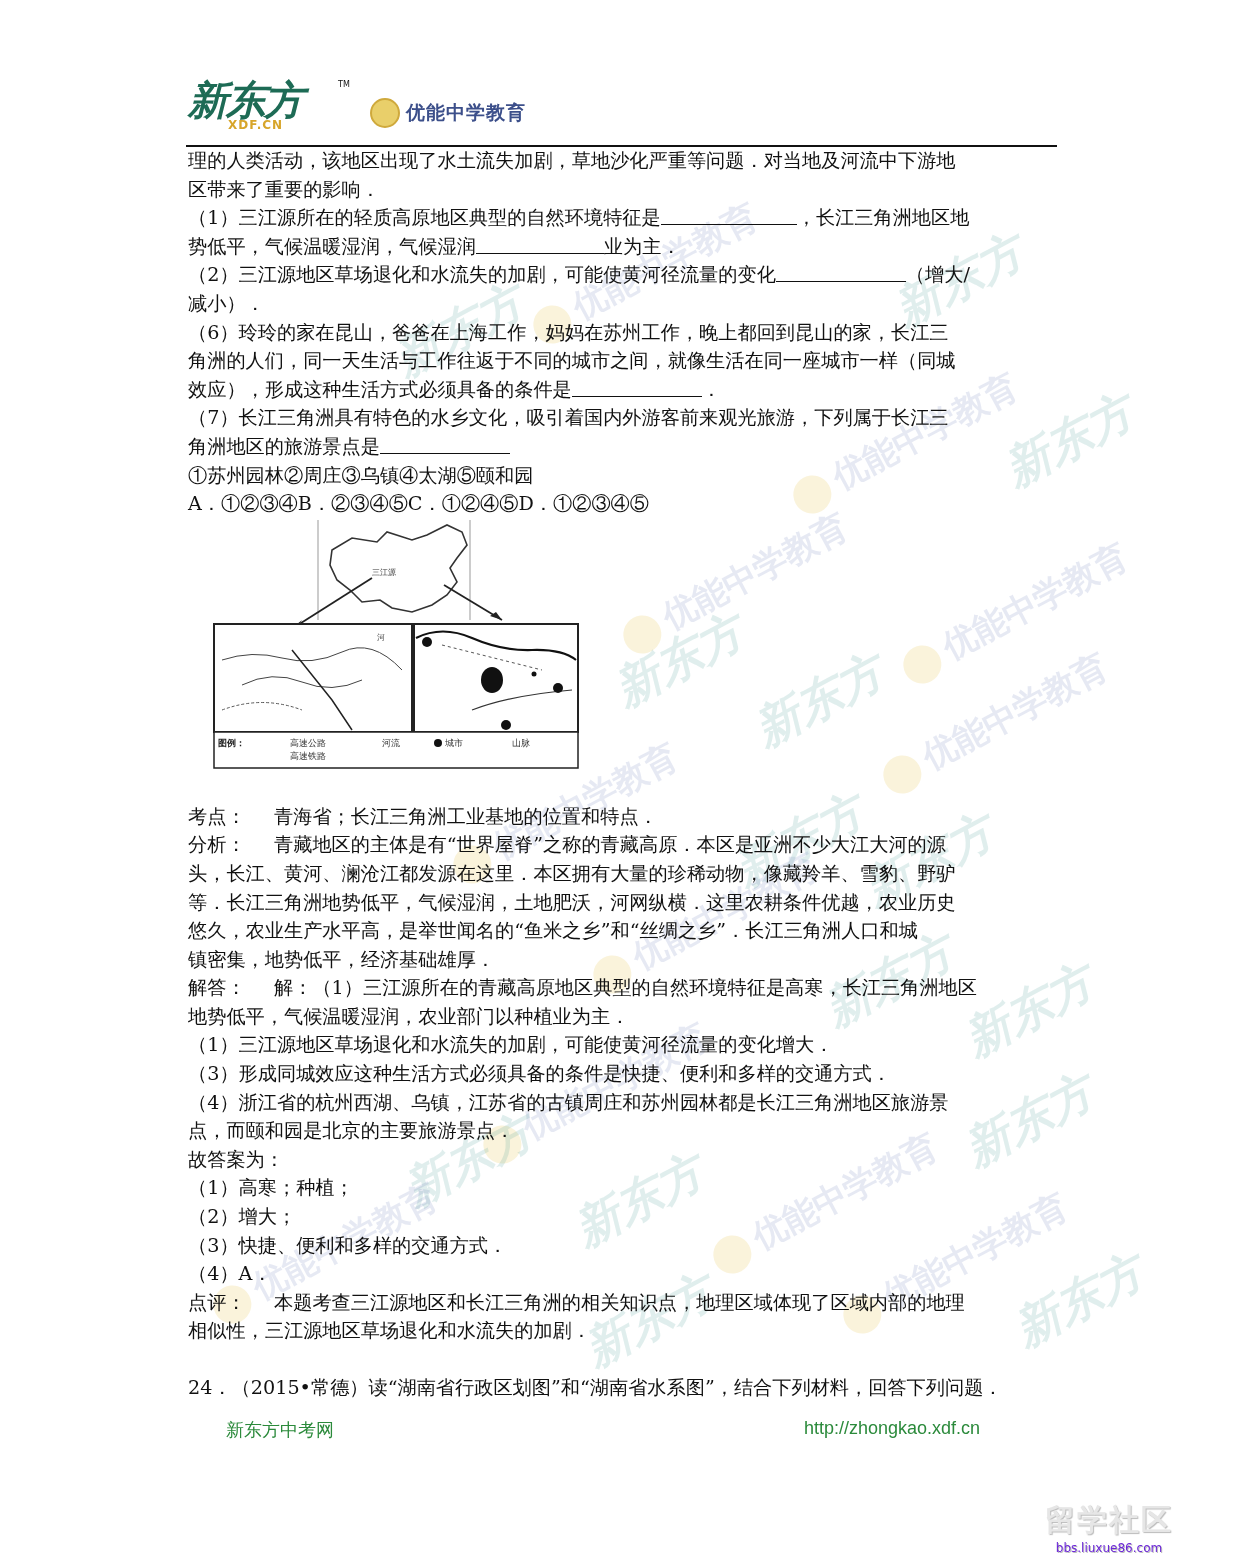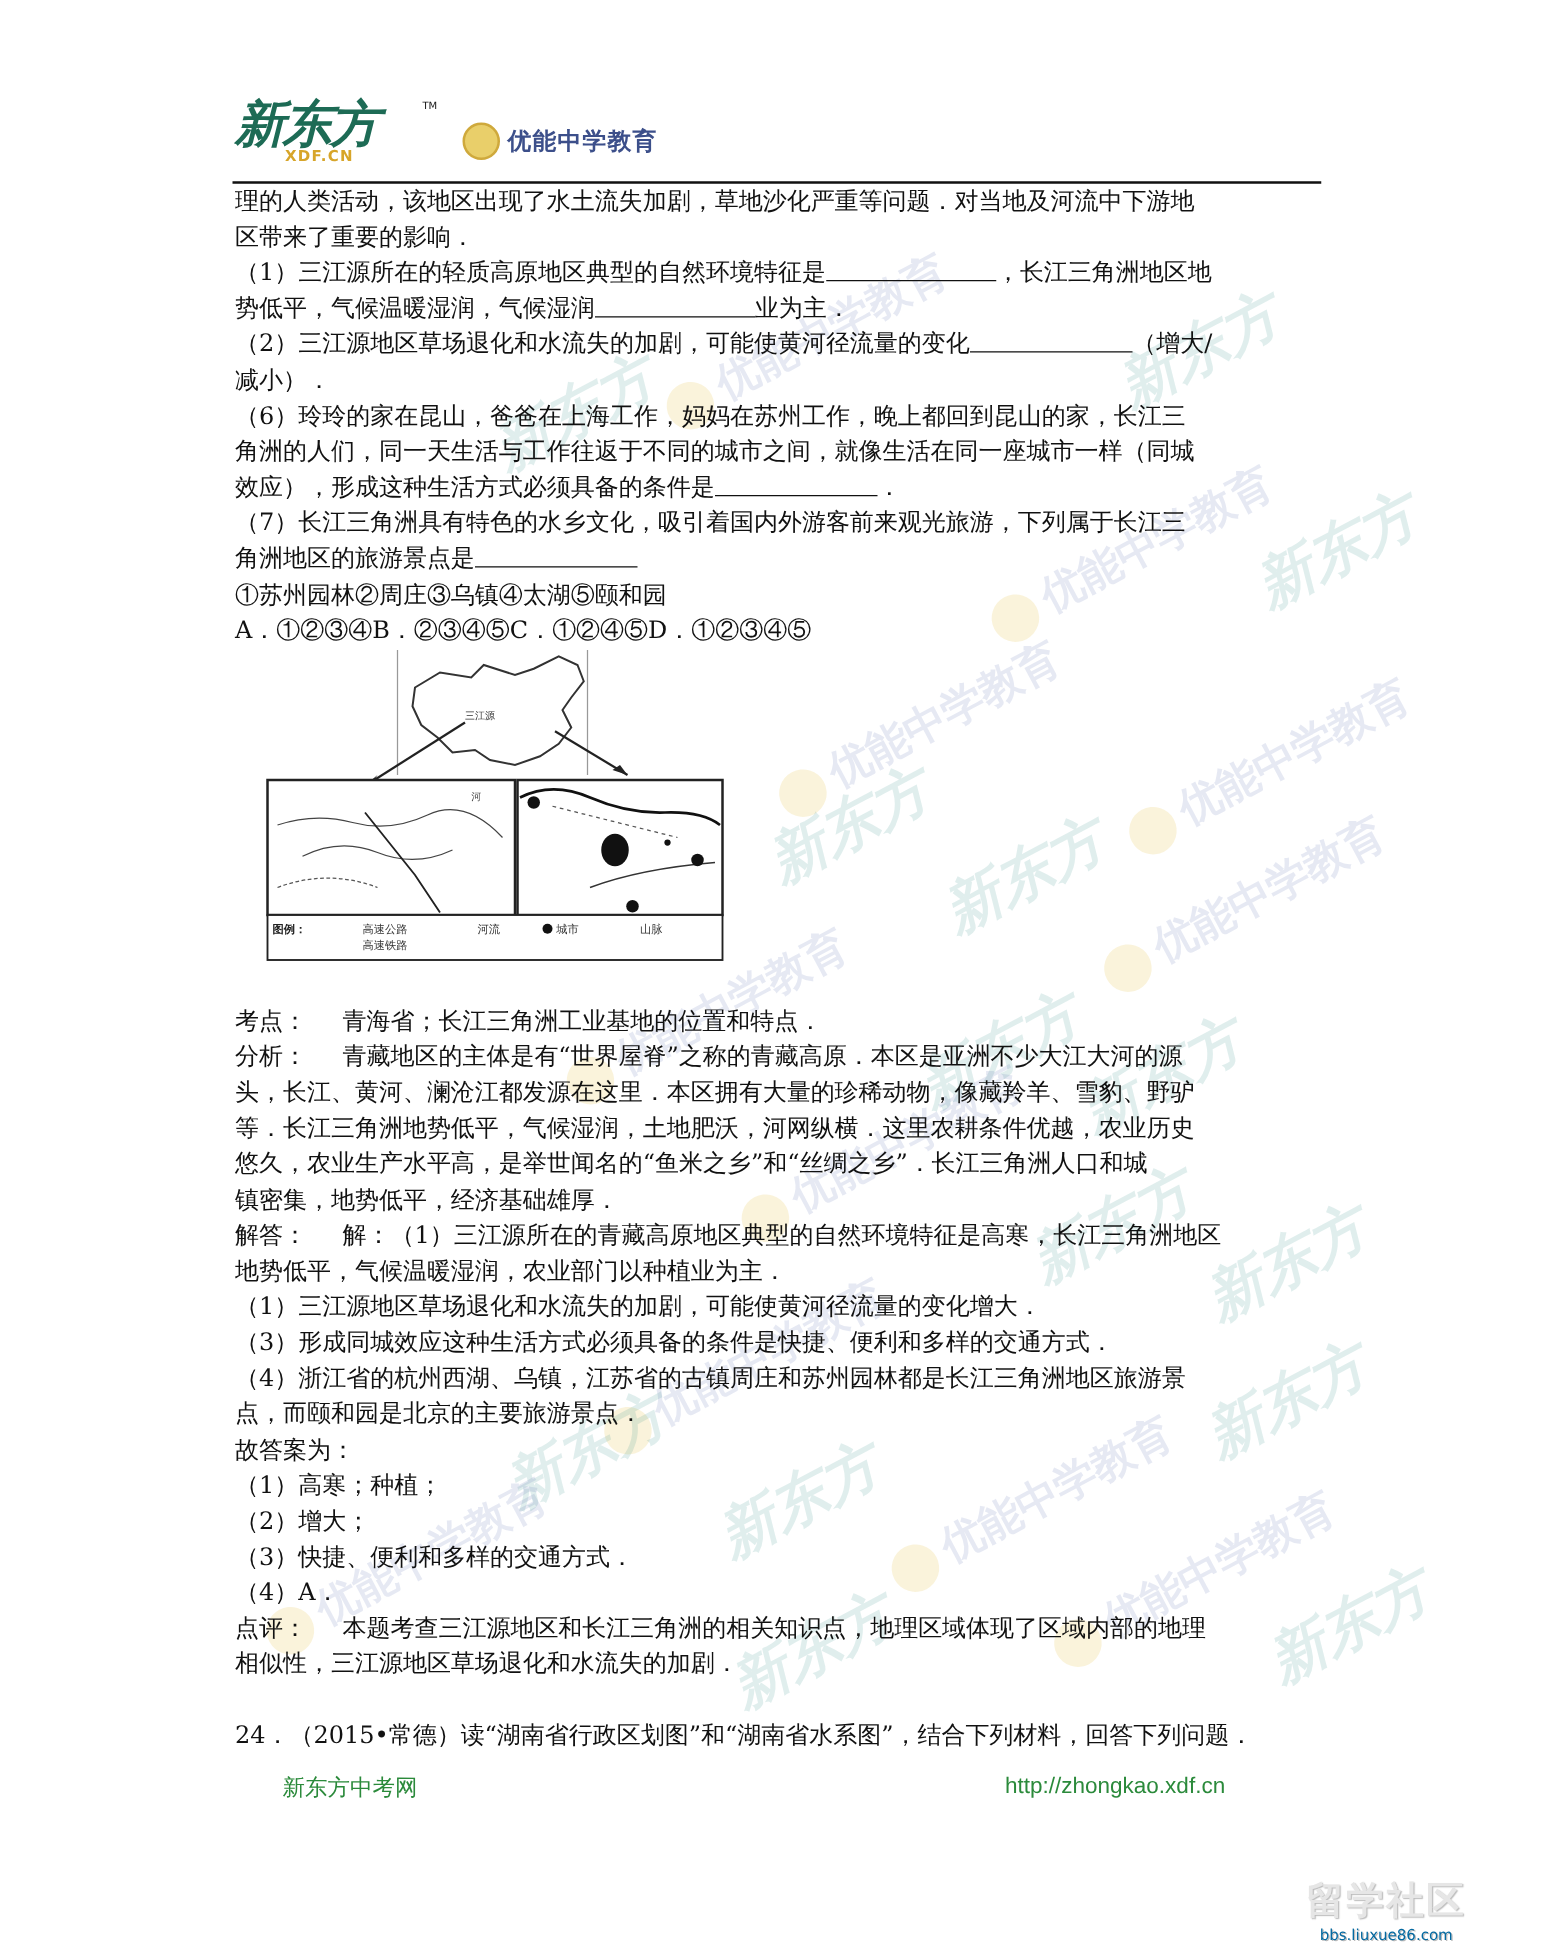--- a/index.html
+++ b/index.html
@@ -48,21 +48,21 @@
   .lbl { display: inline-block; width: 86px; }
 
   .map { position: absolute; left: 212px; top: 520px; width: 368px; height: 250px; z-index: 1; }
   .map svg { width: 100%; height: 100%; }
 
   .footer { position: absolute; left: 188px; top: 1418px; width: 868px; z-index: 1; color: #2b8a3b; font-size: 18px; }
   .footer .left { position: absolute; left: 0; top: 0; font-family: Liberation Serif, serif; margin-left: 38px; }
   .footer .right { position: absolute; left: 616px; top: 0; font-family: Liberation Sans, sans-serif; }
   .corner-wm { position: absolute; left: 1024px; top: 1500px; width: 170px; height: 56px; z-index: 1; text-align: center; color: #e6e6e6; }
   .corner-wm .big { font-family: "DejaVu Sans", sans-serif; font-weight: bold; font-size: 30px; letter-spacing: 2px; text-shadow: 1px 1px 1px #bbb; }
-  .corner-wm .small { font-family: "DejaVu Sans", sans-serif; font-size: 12px; color: #0369a1; text-shadow: 1px 1px 0 #bbb; }
+  .corner-wm .small { font-family: "DejaVu Sans", sans-serif; font-size: 12px; color: #6d28d9; text-shadow: 1px 1px 0 #bbb; }
 </style>
 </head>
 <body>
 
 <div class="wm-layer">
   <div class="wm xdf" style="left:390px;top:300px">新东方</div>
   <div class="wm yn" style="left:520px;top:250px">优能中学教育</div>
   <div class="wm xdf" style="left:890px;top:250px">新东方</div>
   <div class="wm yn" style="left:780px;top:420px">优能中学教育</div>
   <div class="wm xdf" style="left:1000px;top:410px">新东方</div>

